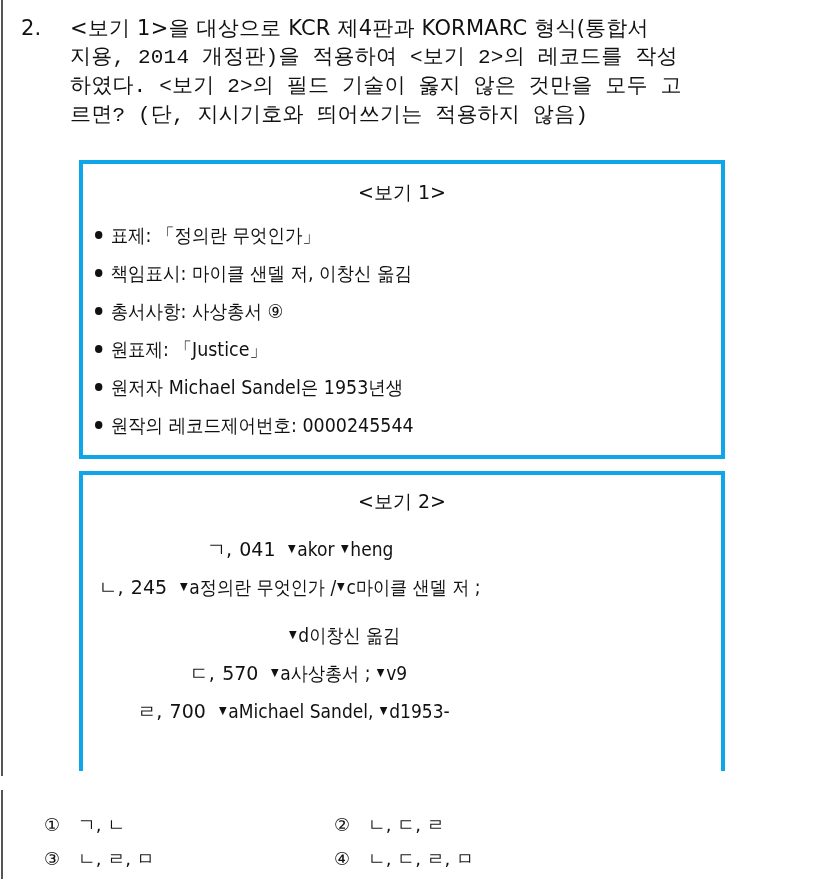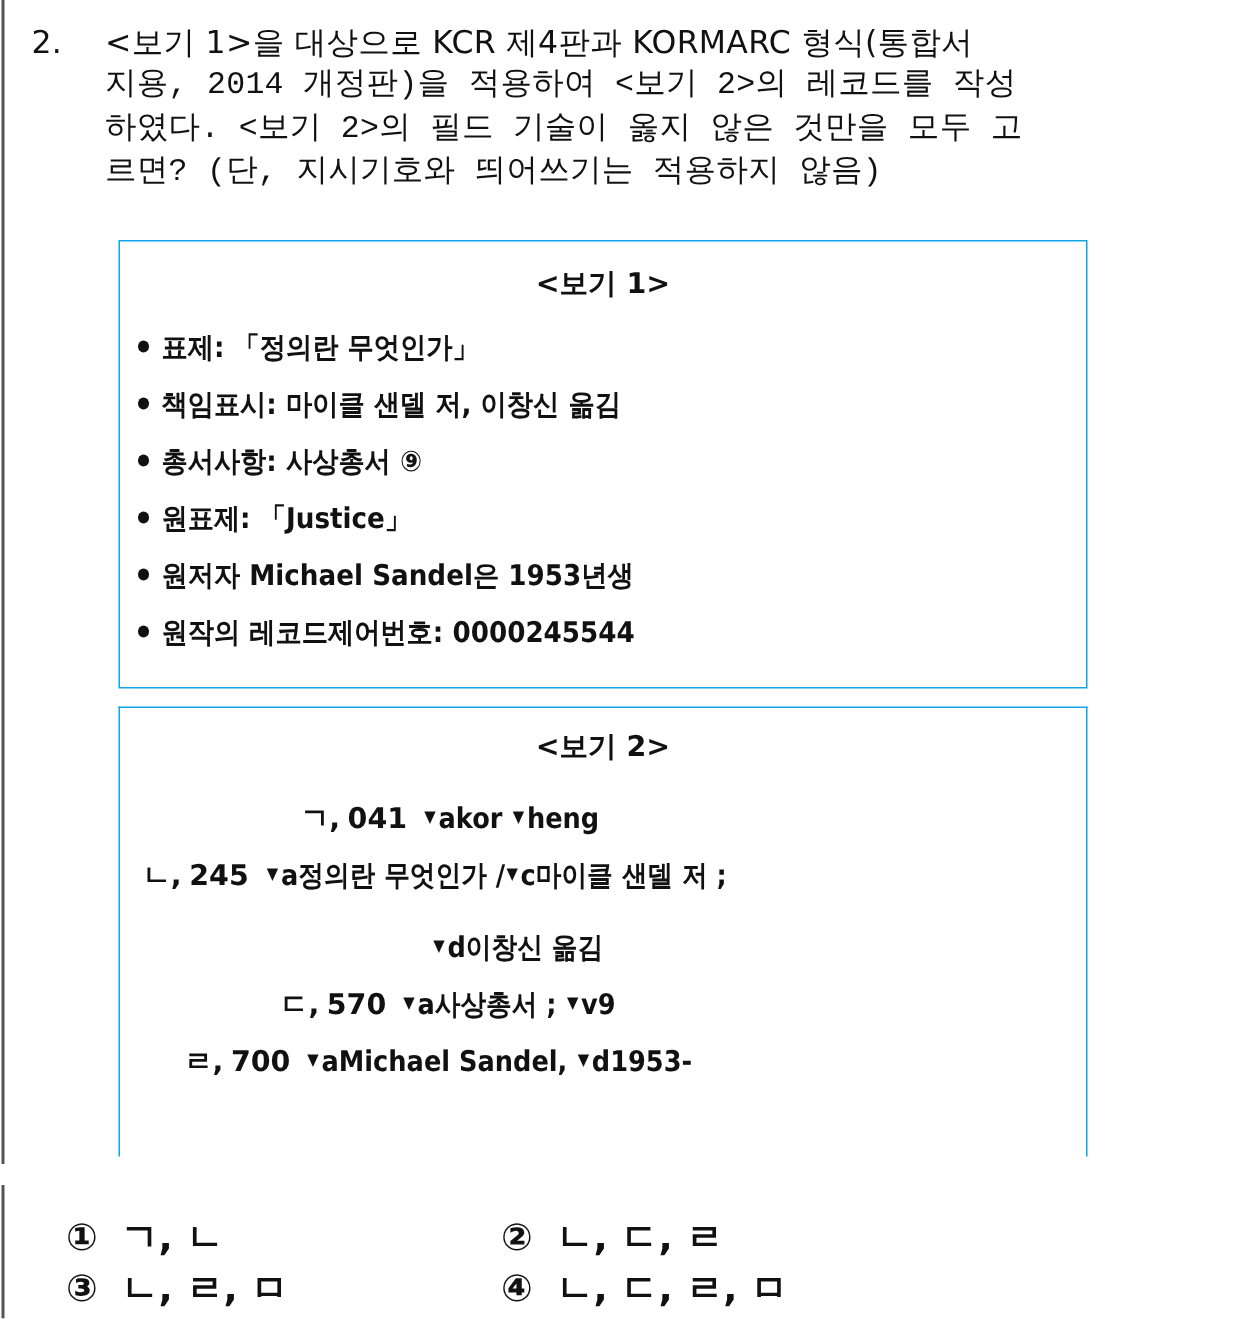--- a/index.html
+++ b/index.html
@@ -49,23 +49,22 @@
       font-family: Liberation Mono, monospace;
     }
     .q-num {
       display: inline-block;
       width: 49px;
     }
     .box {
       position: absolute;
       left: 79px;
       width: 646px;
-      border: 1px solid #0ea5e9;
+      border: 4px solid #0ea5e9;
       box-sizing: border-box;
-      font-weight: bold;
     }
     .box1 {
       top: 160px;
       height: 299px;
     }
     .box2 {
       top: 471px;
       height: 300px;
       border-bottom: none;
     }
@@ -141,24 +140,23 @@
       vertical-align: middle;
       position: relative;
       top: -2px;
       margin: 0 2px 0 1px;
     }
 
     .options {
       position: absolute;
       left: 44px;
       top: 808px;
-      font-size: 25px;
+      font-size: 18px;
       line-height: 34px;
       width: 700px;
-      font-weight: bold;
     }
     .opt-row {
       height: 34px;
       white-space: nowrap;
     }
     .opt {
       display: inline-block;
       width: 290px;
     }
     .opt-num {

